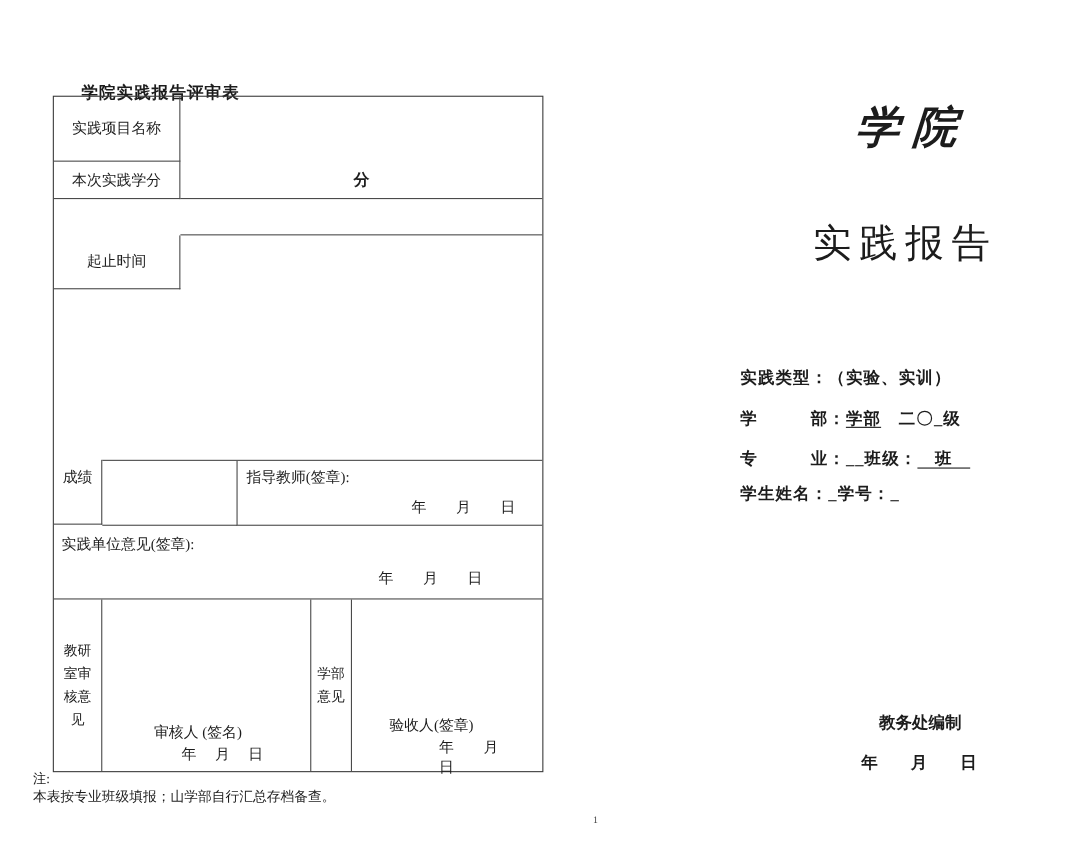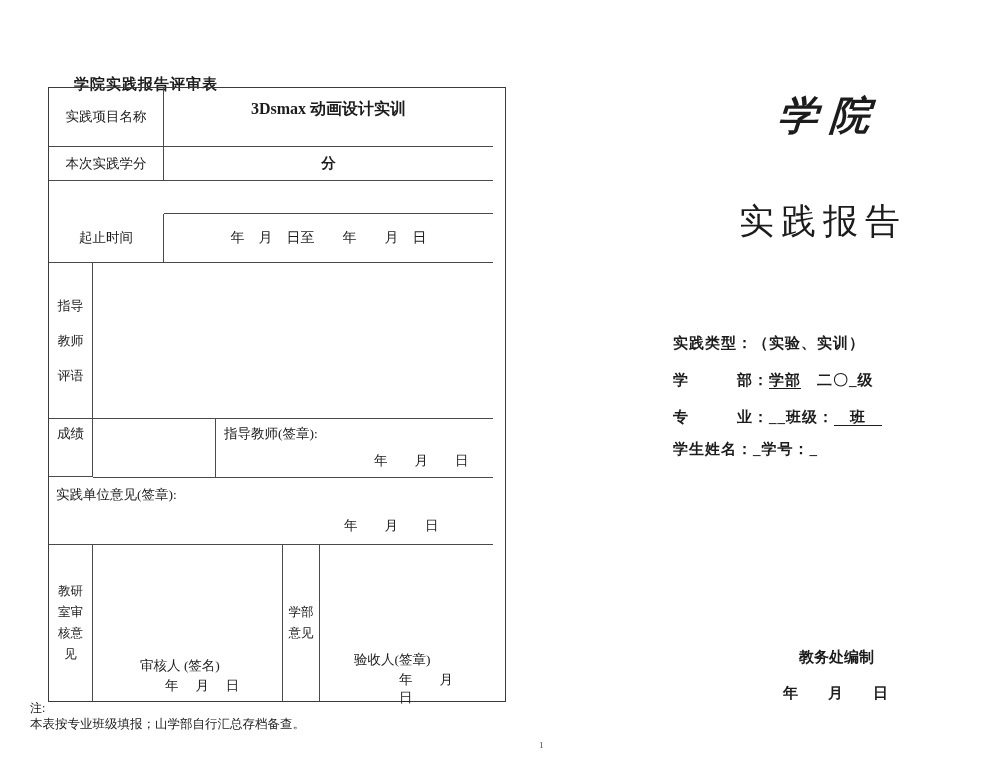--- a/index.html
+++ b/index.html
@@ -8,21 +8,21 @@
     background:#ffffff;color:#1c1c1c;
     font-family:"Liberation Serif","DejaVu Serif",serif;
   }
   .abs{position:absolute;}
   .cell{position:absolute;box-sizing:border-box;}
   .br{border-right:1px solid #4a4a4a;}
   .bb{border-bottom:1px solid #4a4a4a;}
   .center{display:flex;align-items:center;justify-content:center;text-align:center;}
   .vstack{display:flex;flex-direction:column;align-items:center;justify-content:center;}
   #form-title{left:74px;top:27px;font-size:15px;font-weight:bold;letter-spacing:1px;margin-top:48px;}
-  #review-table{left:48px;top:87px;width:444px;height:613px;border:1px solid #3b3b3b;padding-left:12px;}
+  #review-table{left:48px;top:87px;width:444px;height:613px;border:1px solid #3b3b3b;}
   .lbl{font-size:13.5px;}
   .val-bold{font-weight:bold;font-size:16px;}
   .sign-txt{font-size:13.5px;}
   .u{text-decoration:underline;text-underline-offset:3px;}
   #note-label{left:30px;top:700px;font-size:12px;}
   #note-text{left:30px;top:716px;font-size:12.5px;}
   #cover-script{left:770px;top:88px;width:120px;text-align:center;
     font-size:40px;font-weight:bold;font-style:italic;transform:skewX(-4deg);letter-spacing:12px;}
   #cover-title{left:700px;top:198px;width:246px;text-align:center;font-size:35px;letter-spacing:7px;}
   .cover-line{left:673px;font-size:15px;font-weight:bold;letter-spacing:1px;}
@@ -31,37 +31,28 @@
   #page-num{left:539px;top:740px;font-size:9px;color:#444;}
 </style>
 </head>
 <body>
 
 <div class="abs" id="form-title">学院实践报告评审表</div>
 
 <div class="abs" id="review-table">
 
   <div class="cell br bb center lbl" style="left:0;top:0;width:115px;height:59px;">实践项目名称</div>
-  <div class="cell bb" style="left:115px;top:0;width:329px;height:59px;text-align:center;padding-top:11px;">
-    <span class="val-bold">3Dsmax 动画设计实训</span>
-  </div>
 
   <div class="cell br bb center lbl" style="left:0;top:59px;width:115px;height:34px;">本次实践学分</div>
   <div class="cell bb center" style="left:115px;top:59px;width:329px;height:34px;font-weight:bold;font-size:14.5px;">分</div>
 
   <div class="cell bb" style="left:115px;top:93px;width:329px;height:33px;"></div>
 
   <div class="cell br bb center lbl" style="left:0;top:126px;width:115px;height:49px;">起止时间</div>
-  <div class="cell bb center" style="left:115px;top:126px;width:329px;height:49px;font-size:14px;">年　月　日至　　年　　月　日</div>
 
-  <div class="cell br bb vstack" style="left:0;top:175px;width:44px;height:156px;gap:17px;font-size:13px;">
-    <span>指导</span>
-    <span>教师</span>
-    <span>评语</span>
-  </div>
   <div class="cell bb" style="left:44px;top:175px;width:400px;height:156px;"></div>
 
   <div class="cell br bb" style="left:0;top:330px;width:44px;height:59px;text-align:center;padding-top:7px;font-size:13.5px;">成绩</div>
   <div class="cell br bb" style="left:44px;top:331px;width:123px;height:59px;"></div>
   <div class="cell bb" style="left:167px;top:331px;width:277px;height:59px;">
     <span class="abs sign-txt" style="left:8px;top:6px;">指导教师(签章):</span>
     <span class="abs sign-txt" style="left:158px;top:33px;">年　　月　　日</span>
   </div>
 
   <div class="cell bb" style="left:0;top:390px;width:444px;height:67px;">

